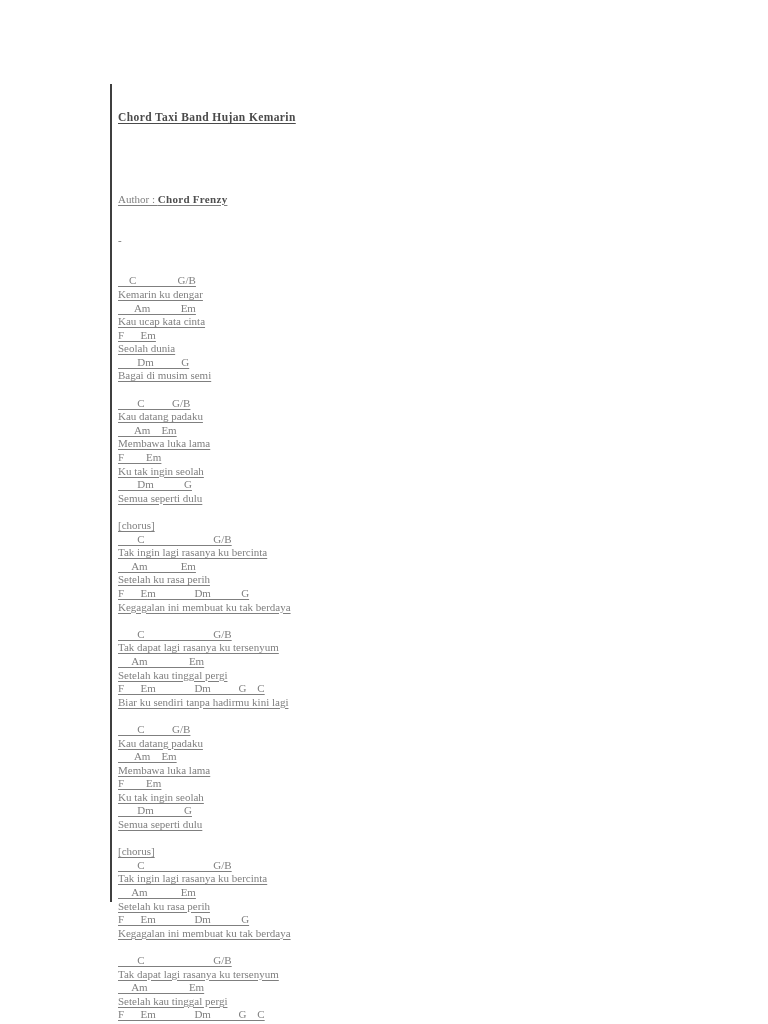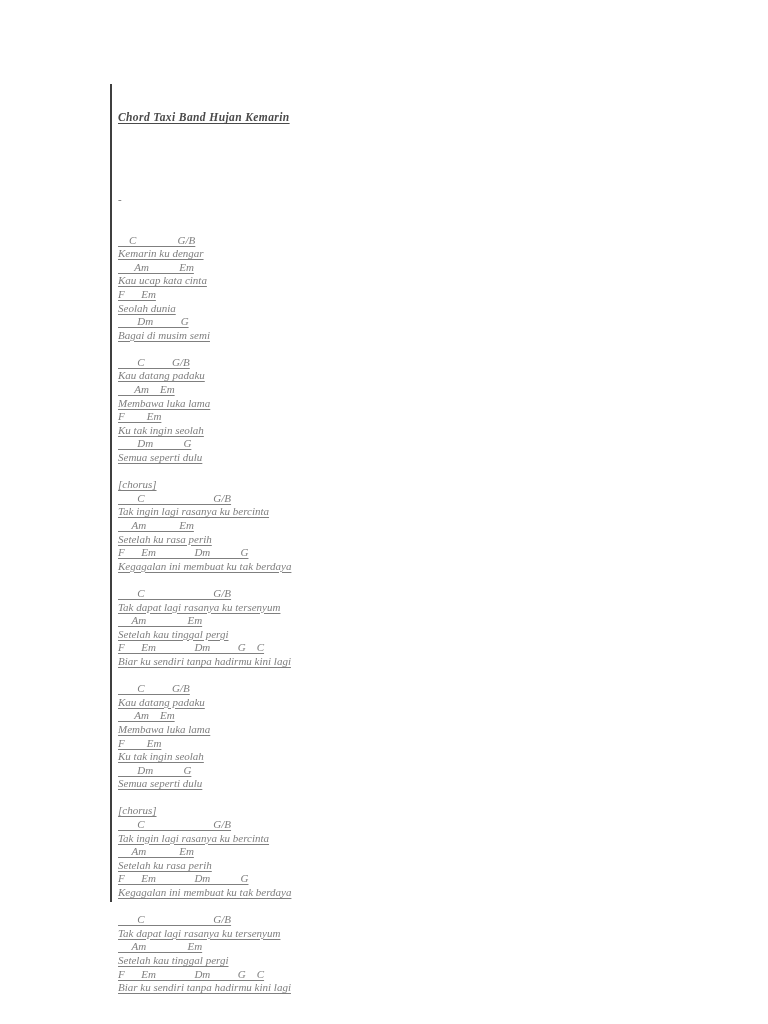--- a/index.html
+++ b/index.html
@@ -7,21 +7,20 @@
     padding: 0;
     background: #ffffff;
   }
   .canvas {
     position: relative;
     width: 768px;
     height: 1024px;
     background: #ffffff;
     overflow: hidden;
     font-family: "Liberation Serif", "DejaVu Serif", serif;
-    font-style: italic;
   }
   .vrule {
     position: absolute;
     left: 110px;
     top: 84px;
     width: 2px;
     height: 818px;
     background: #3f3f3f;
   }
   .doc {
@@ -55,16 +54,17 @@
   .chord, .lyric, .tag { color: #7f7f7f; }
 </style>
 </head>
 <body>
 
 <div class="canvas">
   <div class="vrule"></div>
   <div class="doc">
     <div class="line title-line"><span class="u">Chord Taxi Band Hujan Kemarin</span></div>
     <div class="line blank"></div>
+    <div class="line author-line"><span class="u"><span>Author : </span><span class="author-name">Chord Frenzy</span></span></div>
     <div class="line dash-line">-</div>
     <div><div class="line chord"><span class="u">    C               G/B</span></div><div class="line lyric"><span class="u">Kemarin ku dengar</span></div><div class="line chord"><span class="u">      Am           Em</span></div><div class="line lyric"><span class="u">Kau ucap kata cinta</span></div><div class="line chord"><span class="u">F      Em</span></div><div class="line lyric"><span class="u">Seolah dunia</span></div><div class="line chord"><span class="u">       Dm          G</span></div><div class="line lyric"><span class="u">Bagai di musim semi</span></div><div class="line blank"></div><div class="line chord"><span class="u">       C          G/B</span></div><div class="line lyric"><span class="u">Kau datang padaku</span></div><div class="line chord"><span class="u">      Am    Em</span></div><div class="line lyric"><span class="u">Membawa luka lama</span></div><div class="line chord"><span class="u">F        Em</span></div><div class="line lyric"><span class="u">Ku tak ingin seolah</span></div><div class="line chord"><span class="u">       Dm           G</span></div><div class="line lyric"><span class="u">Semua seperti dulu</span></div><div class="line blank"></div><div class="line tag"><span class="u">[chorus]</span></div><div class="line chord"><span class="u">       C                         G/B</span></div><div class="line lyric"><span class="u">Tak ingin lagi rasanya ku bercinta</span></div><div class="line chord"><span class="u">     Am            Em</span></div><div class="line lyric"><span class="u">Setelah ku rasa perih</span></div><div class="line chord"><span class="u">F      Em              Dm           G</span></div><div class="line lyric"><span class="u">Kegagalan ini membuat ku tak berdaya</span></div><div class="line blank"></div><div class="line chord"><span class="u">       C                         G/B</span></div><div class="line lyric"><span class="u">Tak dapat lagi rasanya ku tersenyum</span></div><div class="line chord"><span class="u">     Am               Em</span></div><div class="line lyric"><span class="u">Setelah kau tinggal pergi</span></div><div class="line chord"><span class="u">F      Em              Dm          G    C</span></div><div class="line lyric"><span class="u">Biar ku sendiri tanpa hadirmu kini lagi</span></div><div class="line blank"></div><div class="line chord"><span class="u">       C          G/B</span></div><div class="line lyric"><span class="u">Kau datang padaku</span></div><div class="line chord"><span class="u">      Am    Em</span></div><div class="line lyric"><span class="u">Membawa luka lama</span></div><div class="line chord"><span class="u">F        Em</span></div><div class="line lyric"><span class="u">Ku tak ingin seolah</span></div><div class="line chord"><span class="u">       Dm           G</span></div><div class="line lyric"><span class="u">Semua seperti dulu</span></div><div class="line blank"></div><div class="line tag"><span class="u">[chorus]</span></div><div class="line chord"><span class="u">       C                         G/B</span></div><div class="line lyric"><span class="u">Tak ingin lagi rasanya ku bercinta</span></div><div class="line chord"><span class="u">     Am            Em</span></div><div class="line lyric"><span class="u">Setelah ku rasa perih</span></div><div class="line chord"><span class="u">F      Em              Dm           G</span></div><div class="line lyric"><span class="u">Kegagalan ini membuat ku tak berdaya</span></div><div class="line blank"></div><div class="line chord"><span class="u">       C                         G/B</span></div><div class="line lyric"><span class="u">Tak dapat lagi rasanya ku tersenyum</span></div><div class="line chord"><span class="u">     Am               Em</span></div><div class="line lyric"><span class="u">Setelah kau tinggal pergi</span></div><div class="line chord"><span class="u">F      Em              Dm          G    C</span></div><div class="line lyric"><span class="u">Biar ku sendiri tanpa hadirmu kini lagi</span></div></div>
   </div>
 </div>
 
 </body></html>

